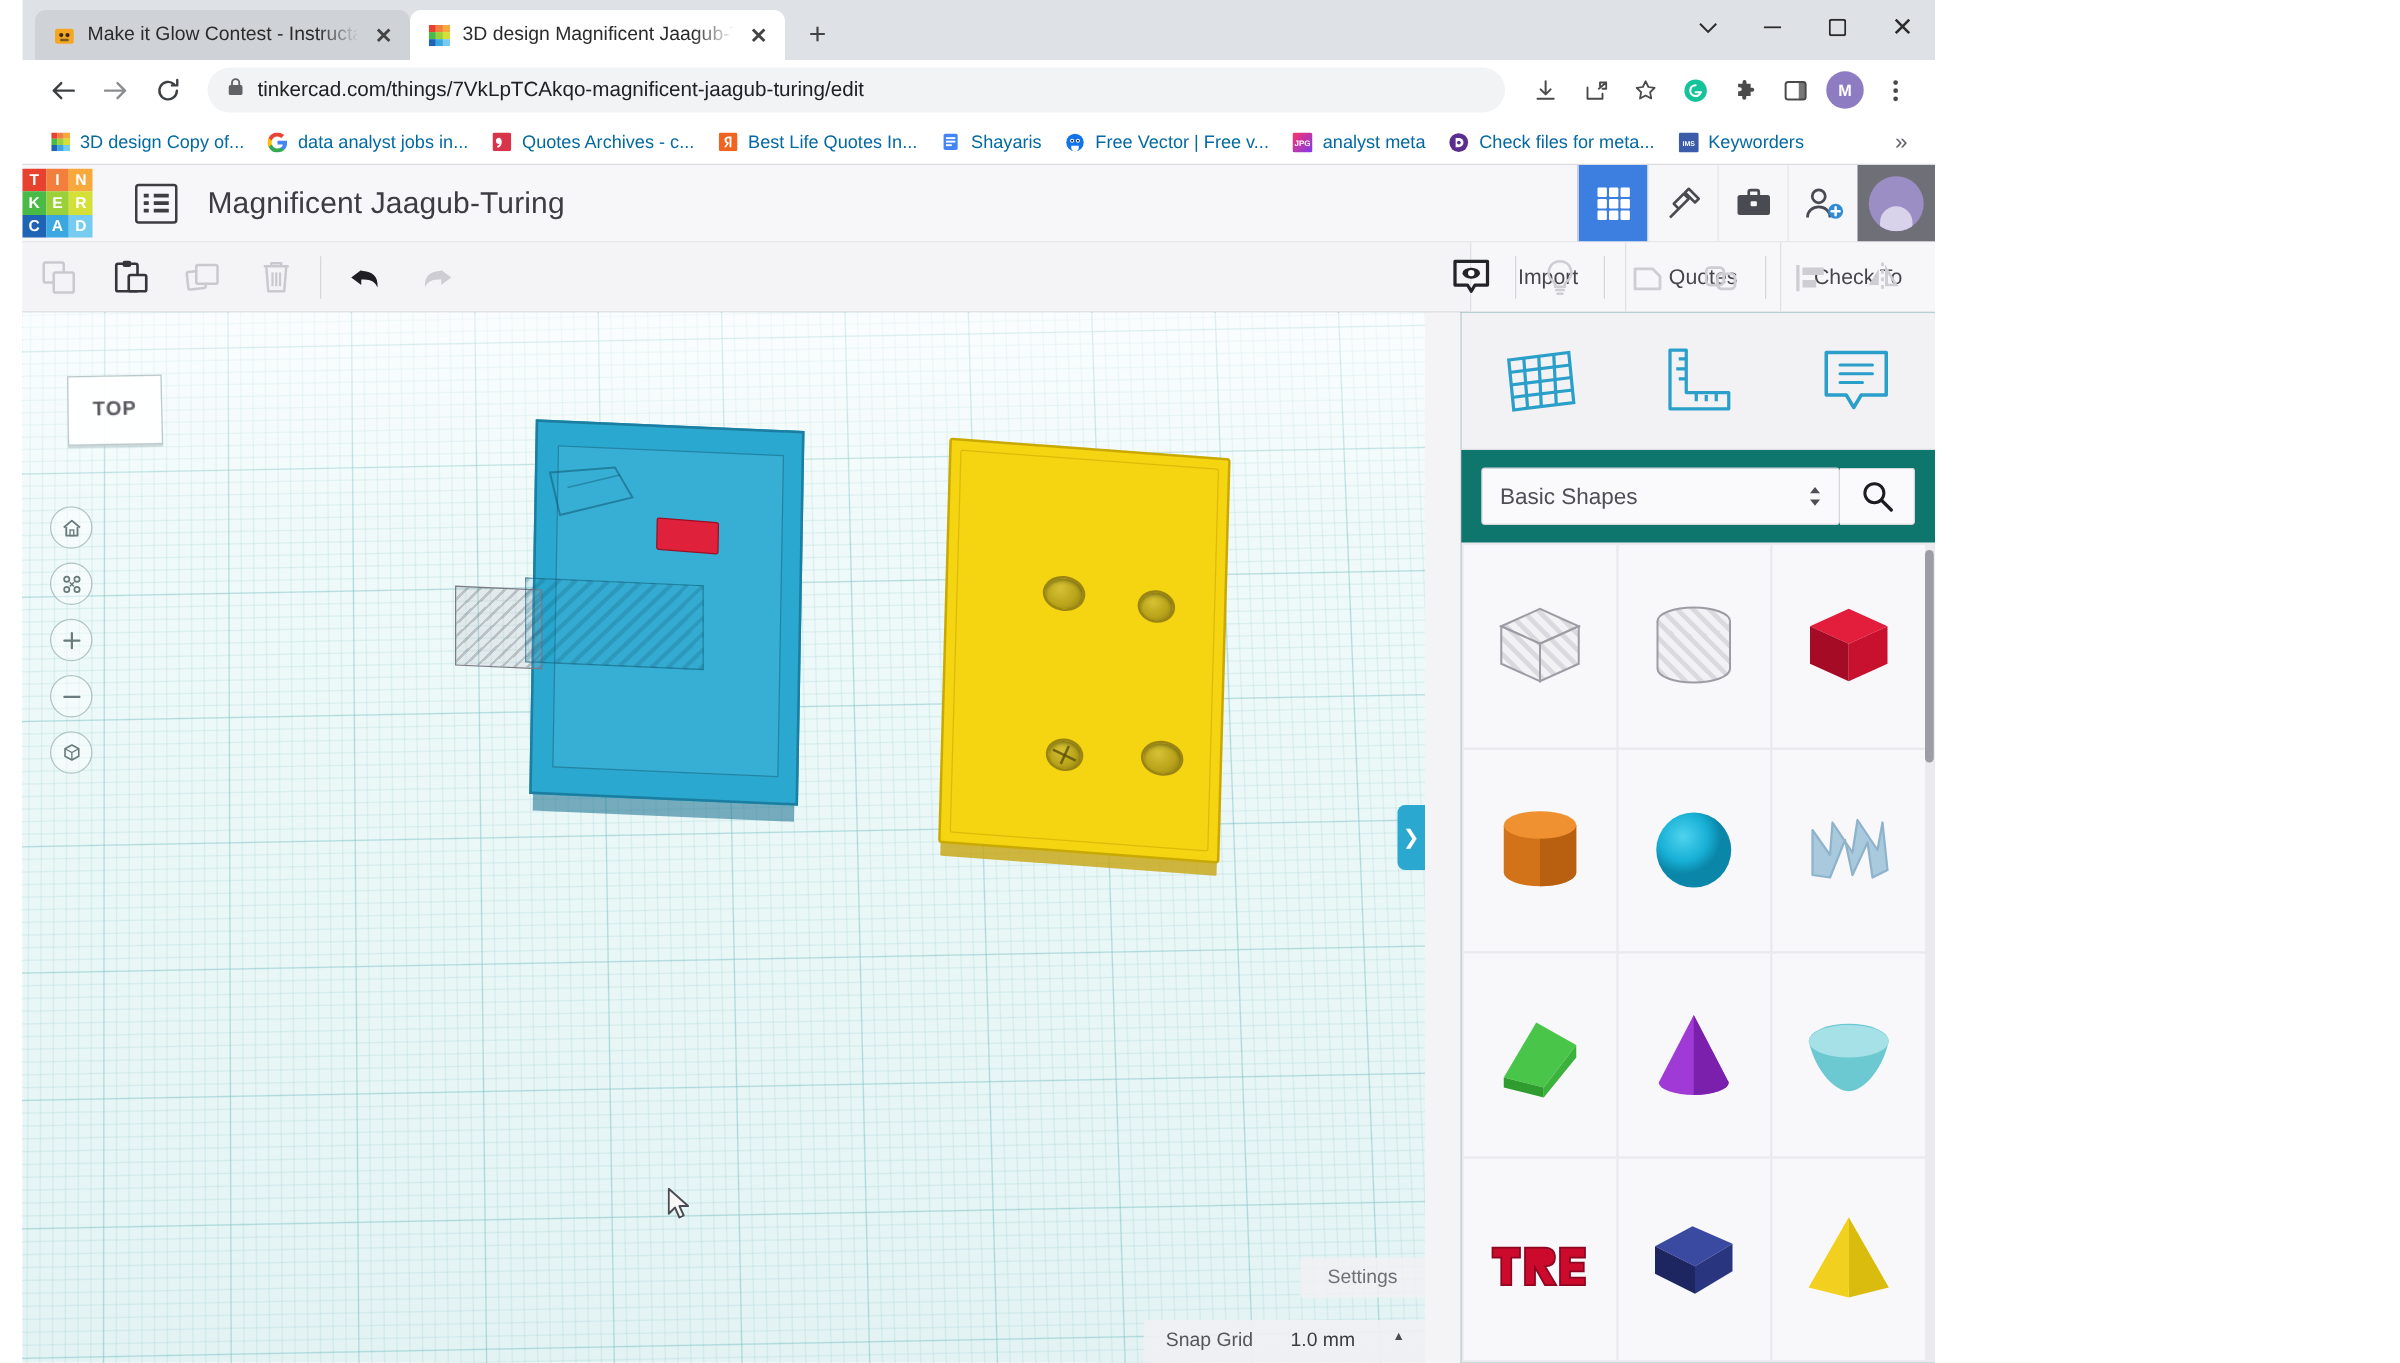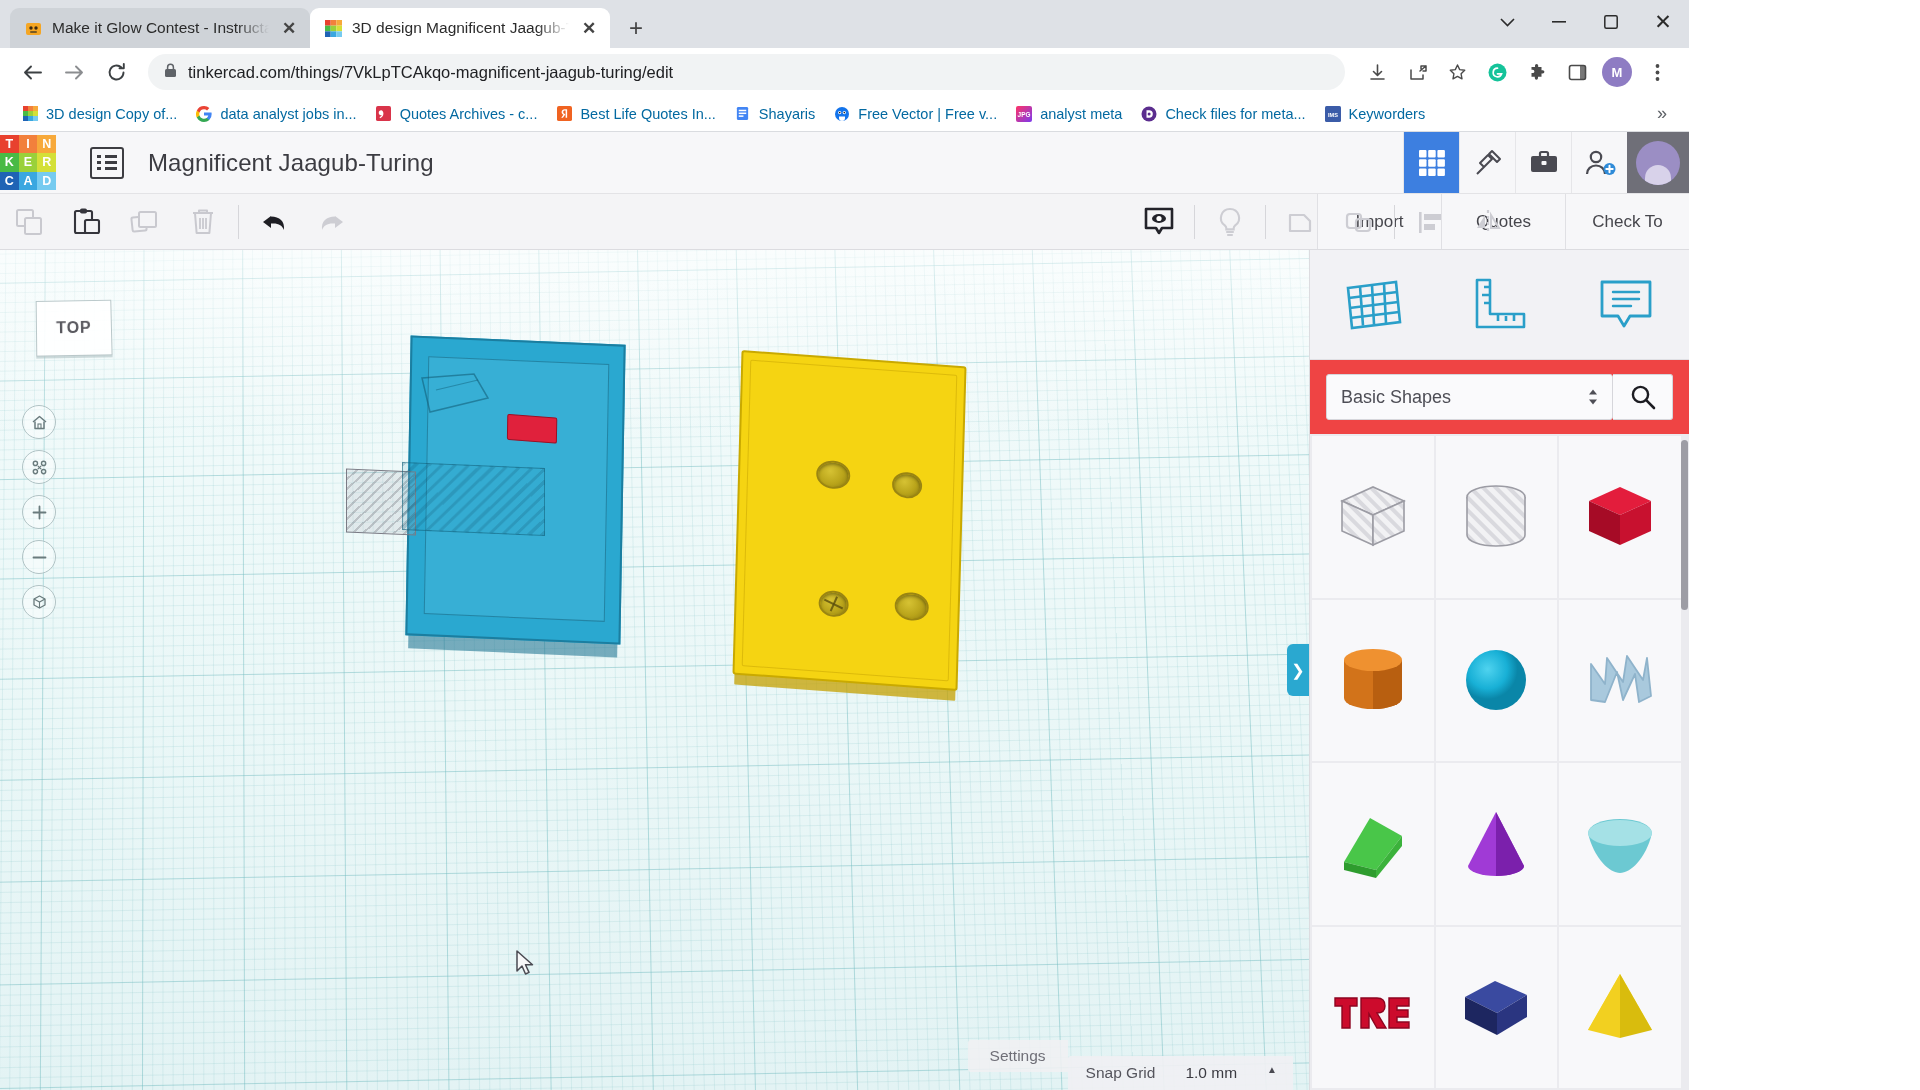--- a/index.html
+++ b/index.html
@@ -4,21 +4,21 @@
 <style>
   * { box-sizing: border-box; margin: 0; padding: 0; }
   html, body { width: 1920px; height: 1090px; overflow: hidden; }
   body {
     font-family: "Liberation Sans", sans-serif;
     background: #fff;
     -webkit-font-smoothing: antialiased;
   }
 
   
-  .browser { width: 1689px; height: 1090px; display: flex; flex-direction: column; }
+  .browser { width: 1548px; height: 1090px; display: flex; flex-direction: column; padding-left: 18px; }
 
   .tabstrip {
     height: 48px;
     background: #dee1e6;
     display: flex;
     align-items: flex-end;
     padding-left: 10px;
     position: relative;
     flex: none;
   }
@@ -355,22 +355,22 @@
   .hole-cross::before, .hole-cross::after {
     content: ""; position: absolute; background: rgba(90,78,12,0.8);
   }
   .hole-cross::before { left: 50%; top: 3px; bottom: 3px; width: 1.5px; transform: translateX(-50%) rotate(22deg); }
   .hole-cross::after { top: 50%; left: 3px; right: 3px; height: 1.5px; transform: translateY(-50%) rotate(22deg); }
 
   .cursor-arrow { position: absolute; left: 516px; top: 700px; }
 
   
   .canvas-footer {
-    position: absolute; right: 16px; bottom: 0;
-    display: flex; flex-direction: row; align-items: flex-end;
+    position: absolute; right: 0; bottom: 0;
+    display: flex; flex-direction: column; align-items: flex-end;
   }
   .settings-pill {
     background: rgba(240,240,243,0.88);
     padding: 7px 22px;
     font-size: 15.5px; color: #6f6f77;
     border-radius: 3px 0 0 3px;
     margin-bottom: 18px;
   }
   .snap-pill {
     background: rgba(240,240,243,0.92);
@@ -389,25 +389,26 @@
     background: #2aa8d0;
     border-radius: 6px 0 0 6px;
     display: flex; align-items: center; justify-content: center;
     color: #fff; font-size: 16px;
     z-index: 5;
   }
 
   
   .rpanel {
     width: 380px;
-    background: #ef4444;
+    background: #0f766e;
     border-left: 1px solid #dcdce0;
     display: flex; flex-direction: column;
     flex: none;
     min-height: 0;
+    margin-left: 28px;
   }
   .rp-tabs {
     height: 110px;
     display: flex; align-items: center;
     border-bottom: 1px solid #e0e0e4;
     background: #f2f2f5;
   }
   .rp-tab {
     flex: 1; height: 100%;
     display: flex; align-items: center; justify-content: center;

